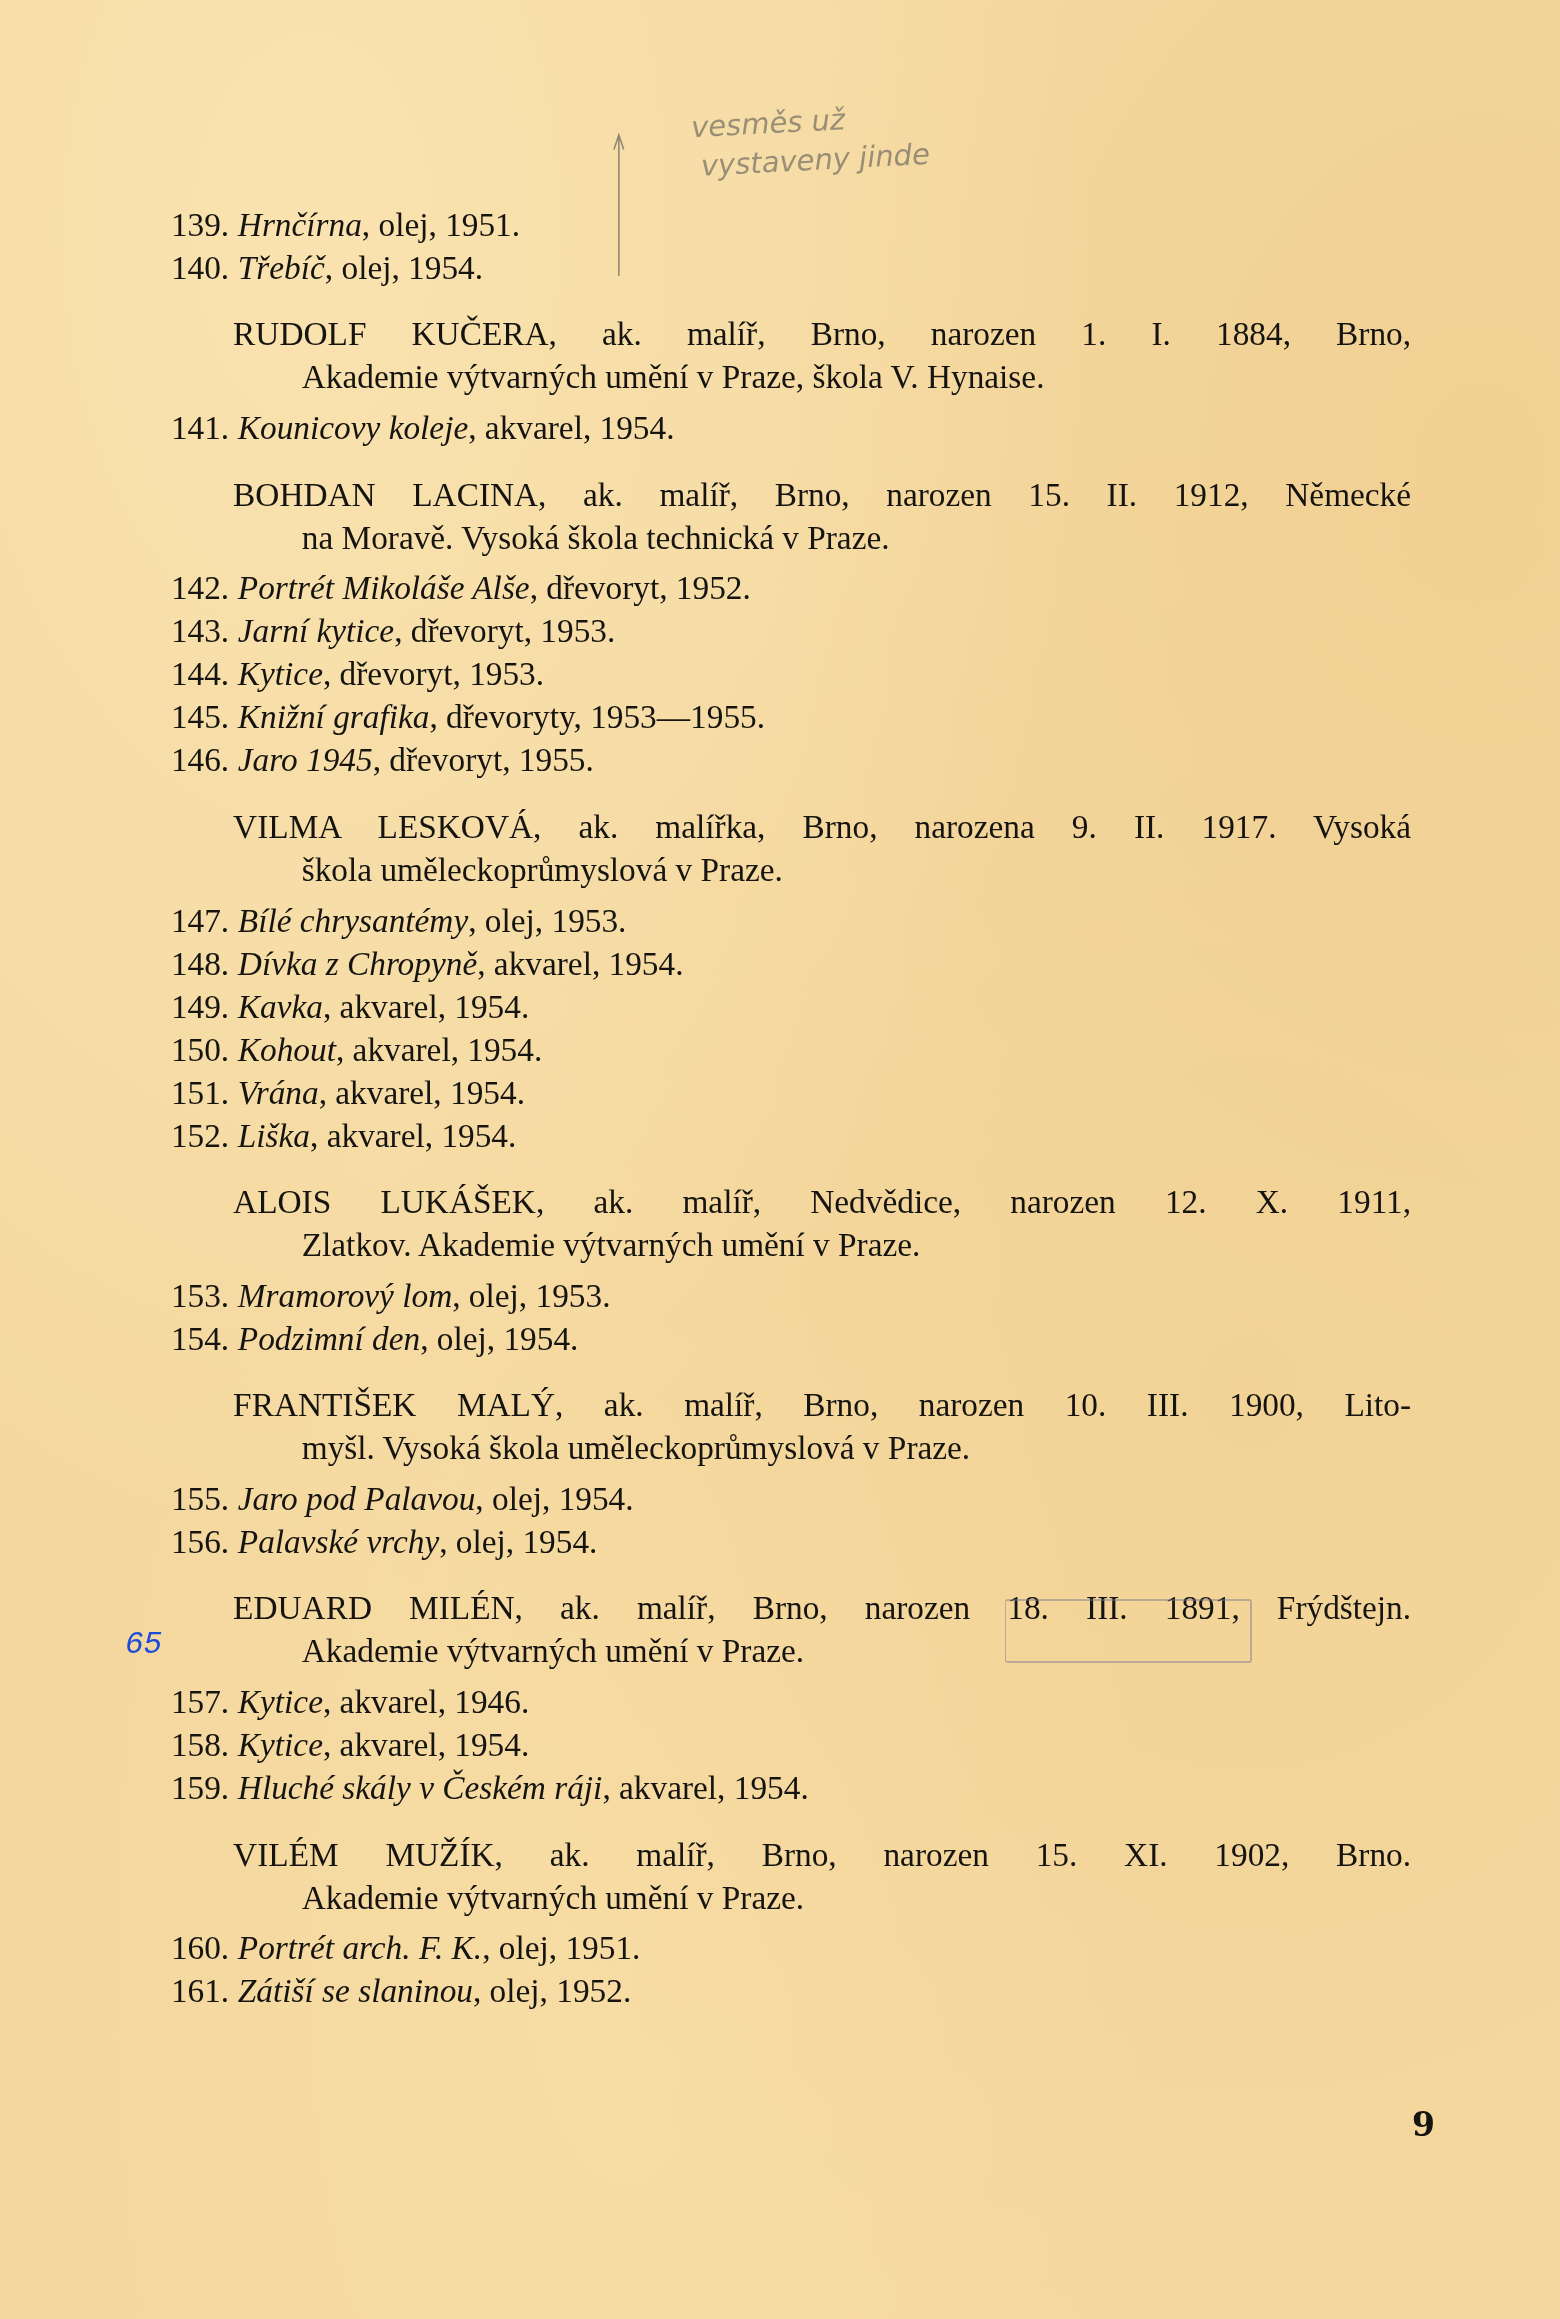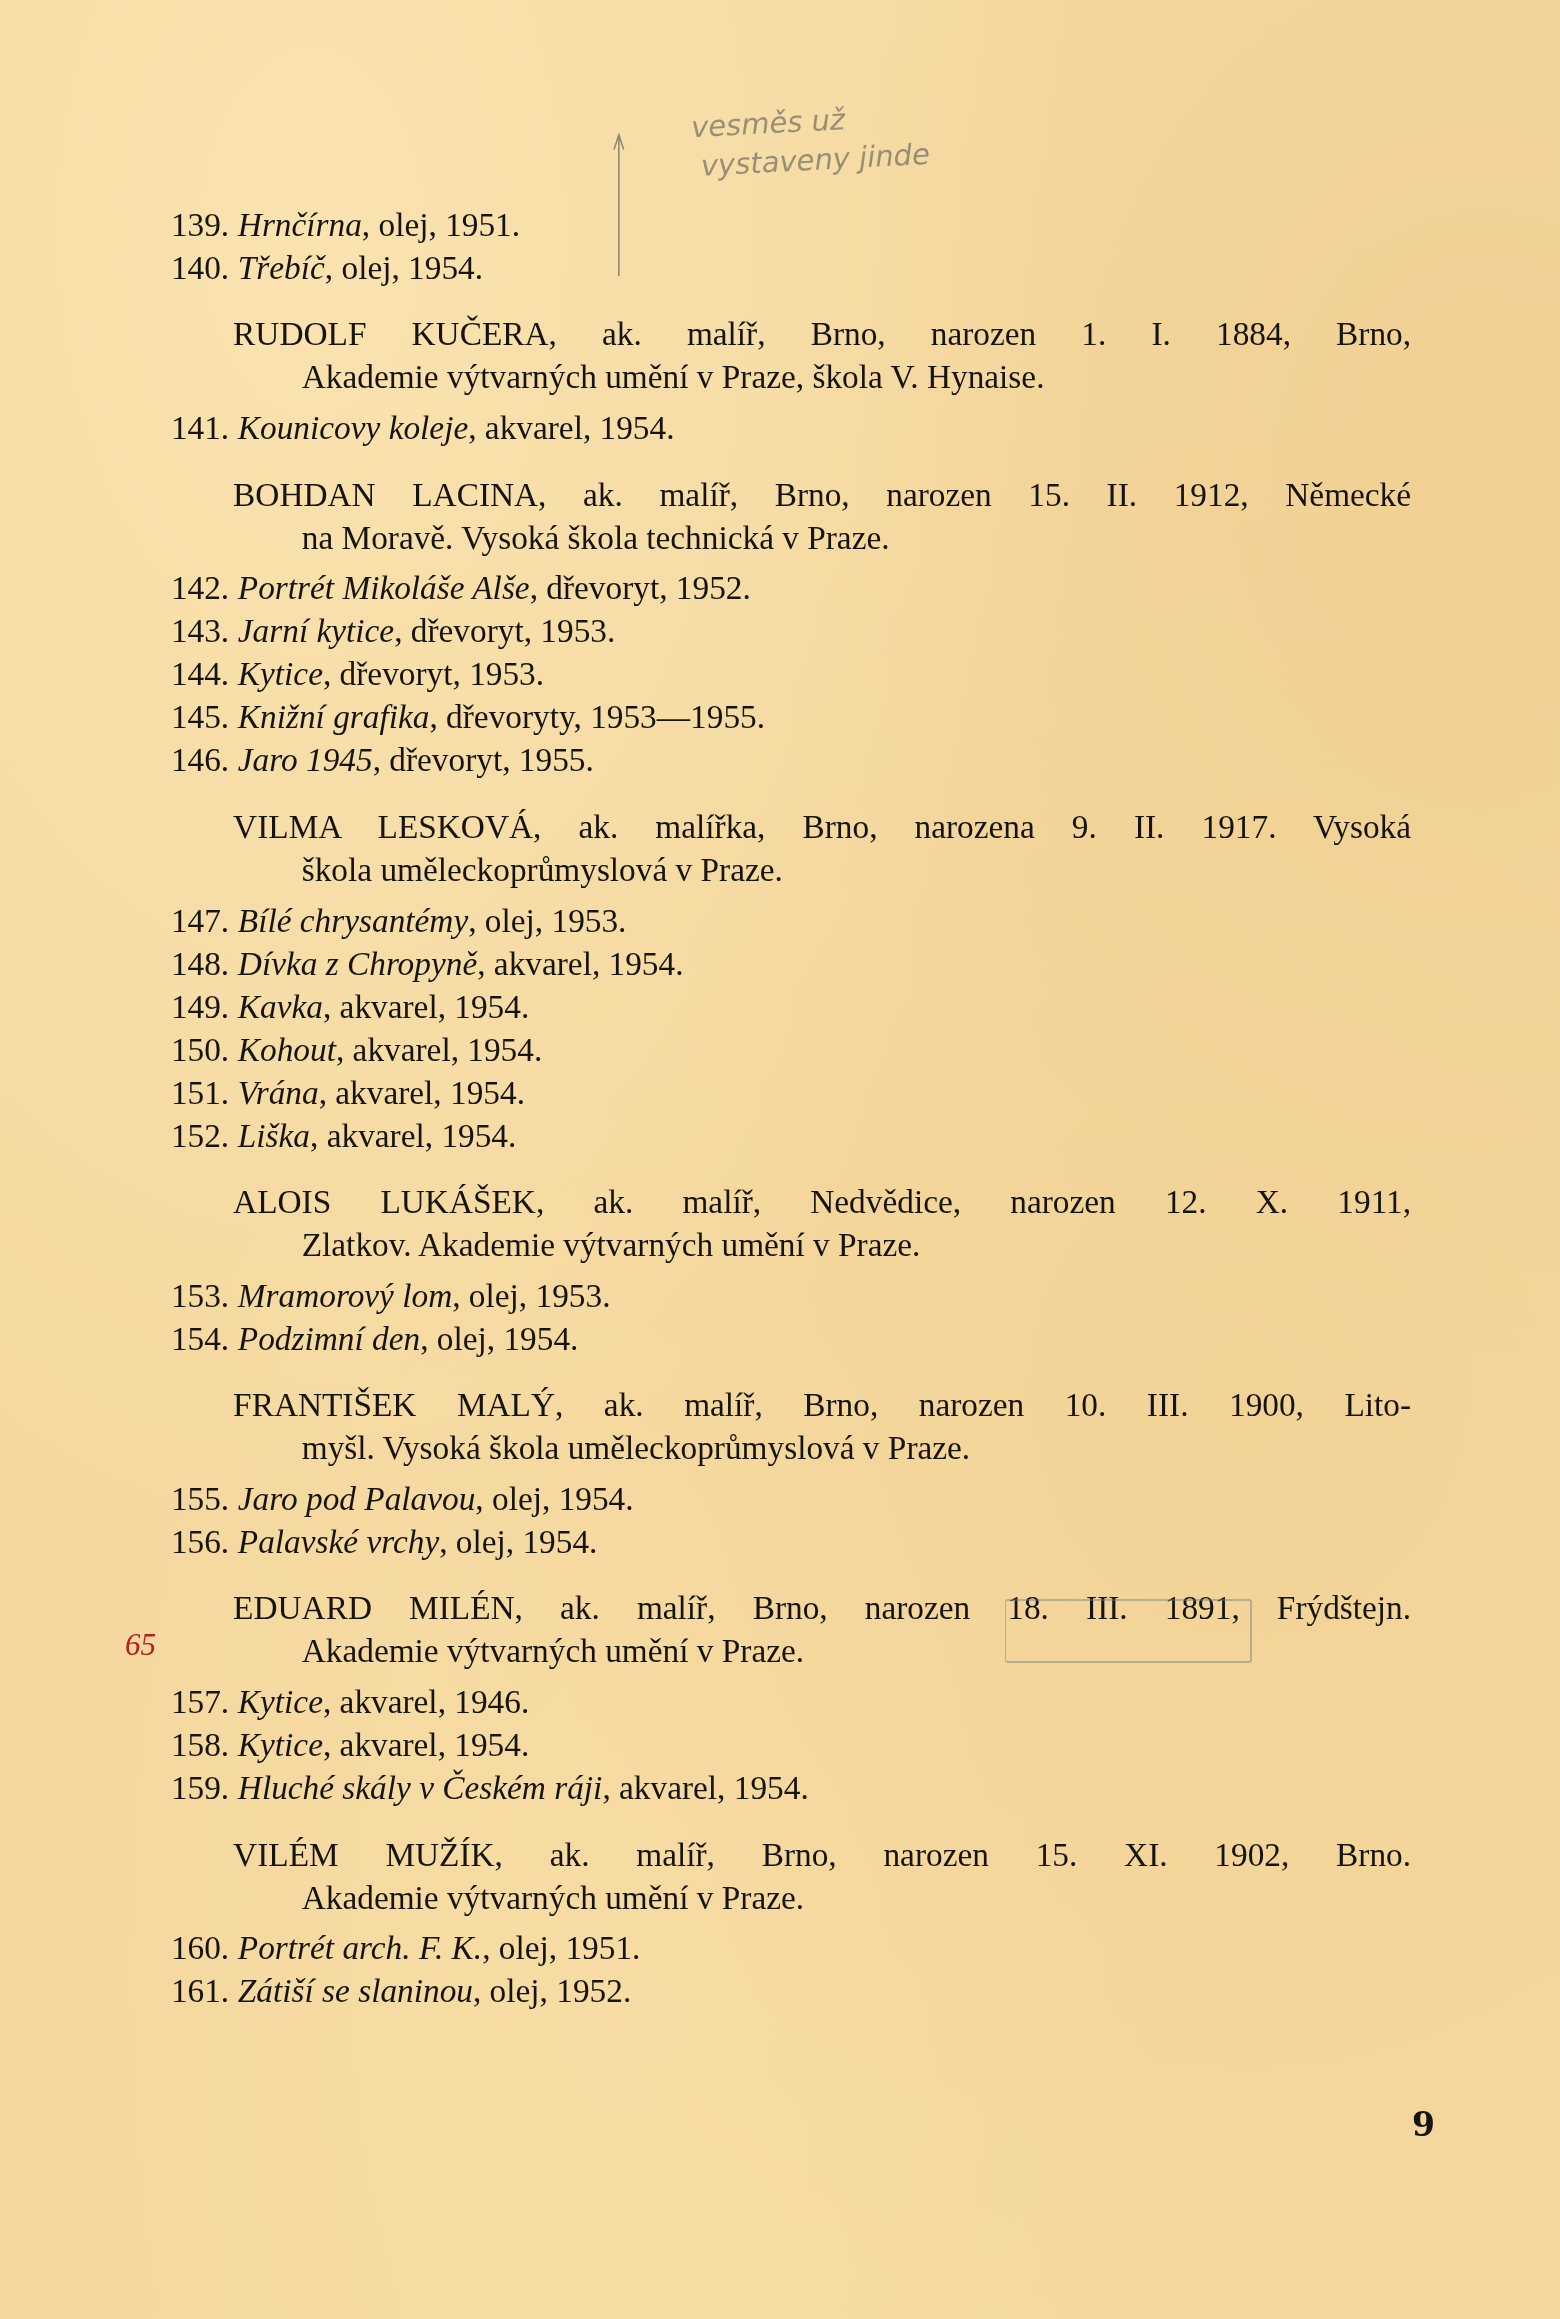--- a/index.html
+++ b/index.html
@@ -39,22 +39,22 @@
     font-family: "DejaVu Sans", sans-serif; font-style: italic;
     font-size: 29px; line-height: 39px; color: #7a7466; opacity: 0.75;
     transform: rotate(-3deg);
   }
   .handnote .l2 { display: block; padding-left: 7.8px; }
   .arrow {
     position: absolute; left: 612px; top: 132px; width: 13.7px; height: 146px;
   }
   .margin-mark {
     position: absolute; left: 125px; top: 1627px;
-    font-family: Liberation Serif, serif; font-style: italic;
-    font-size: 31px; color: #b91c1c;
+    font-family: Liberation Mono, monospace; font-style: italic;
+    font-size: 31px; color: #1d4ed8;
   }
   .circle-mark {
     position: absolute; left: 1005px; top: 1599px; width: 244px; height: 60px;
     border: 2px solid rgba(120,120,140,0.45); border-radius: 2.9px;
     border-left-width: 1px;
   }
 </style>
 </head>
 <body>
 

